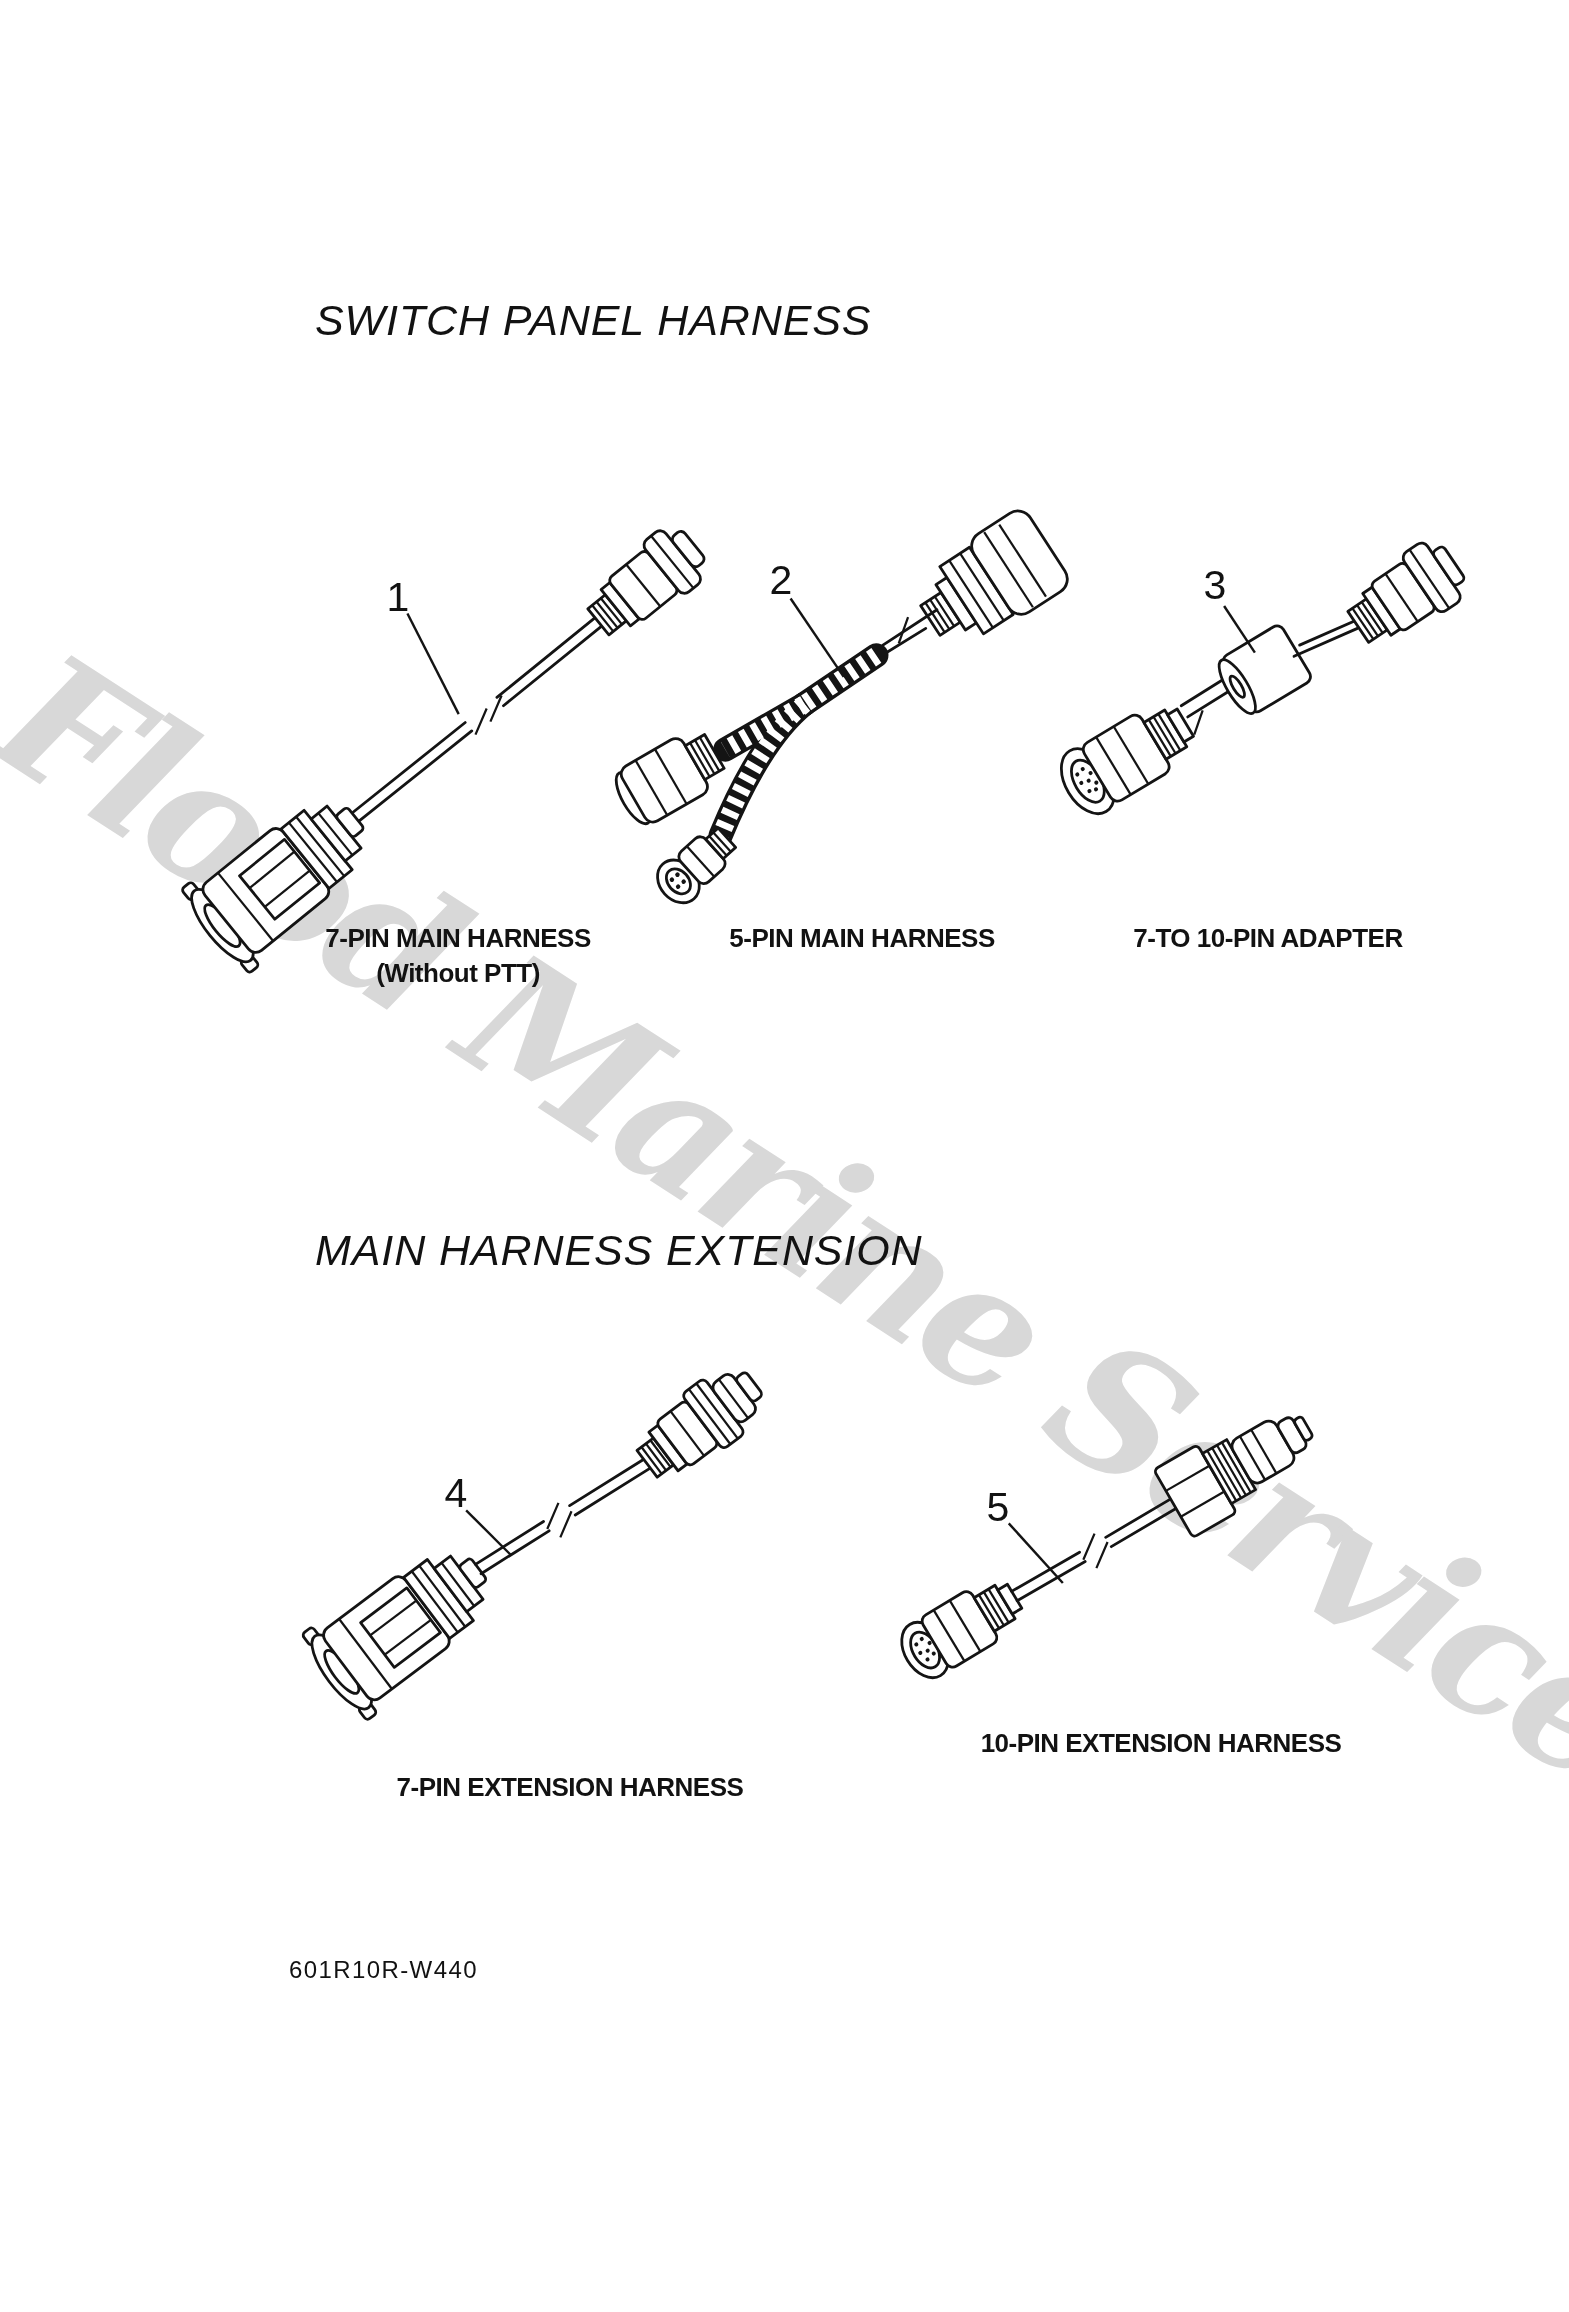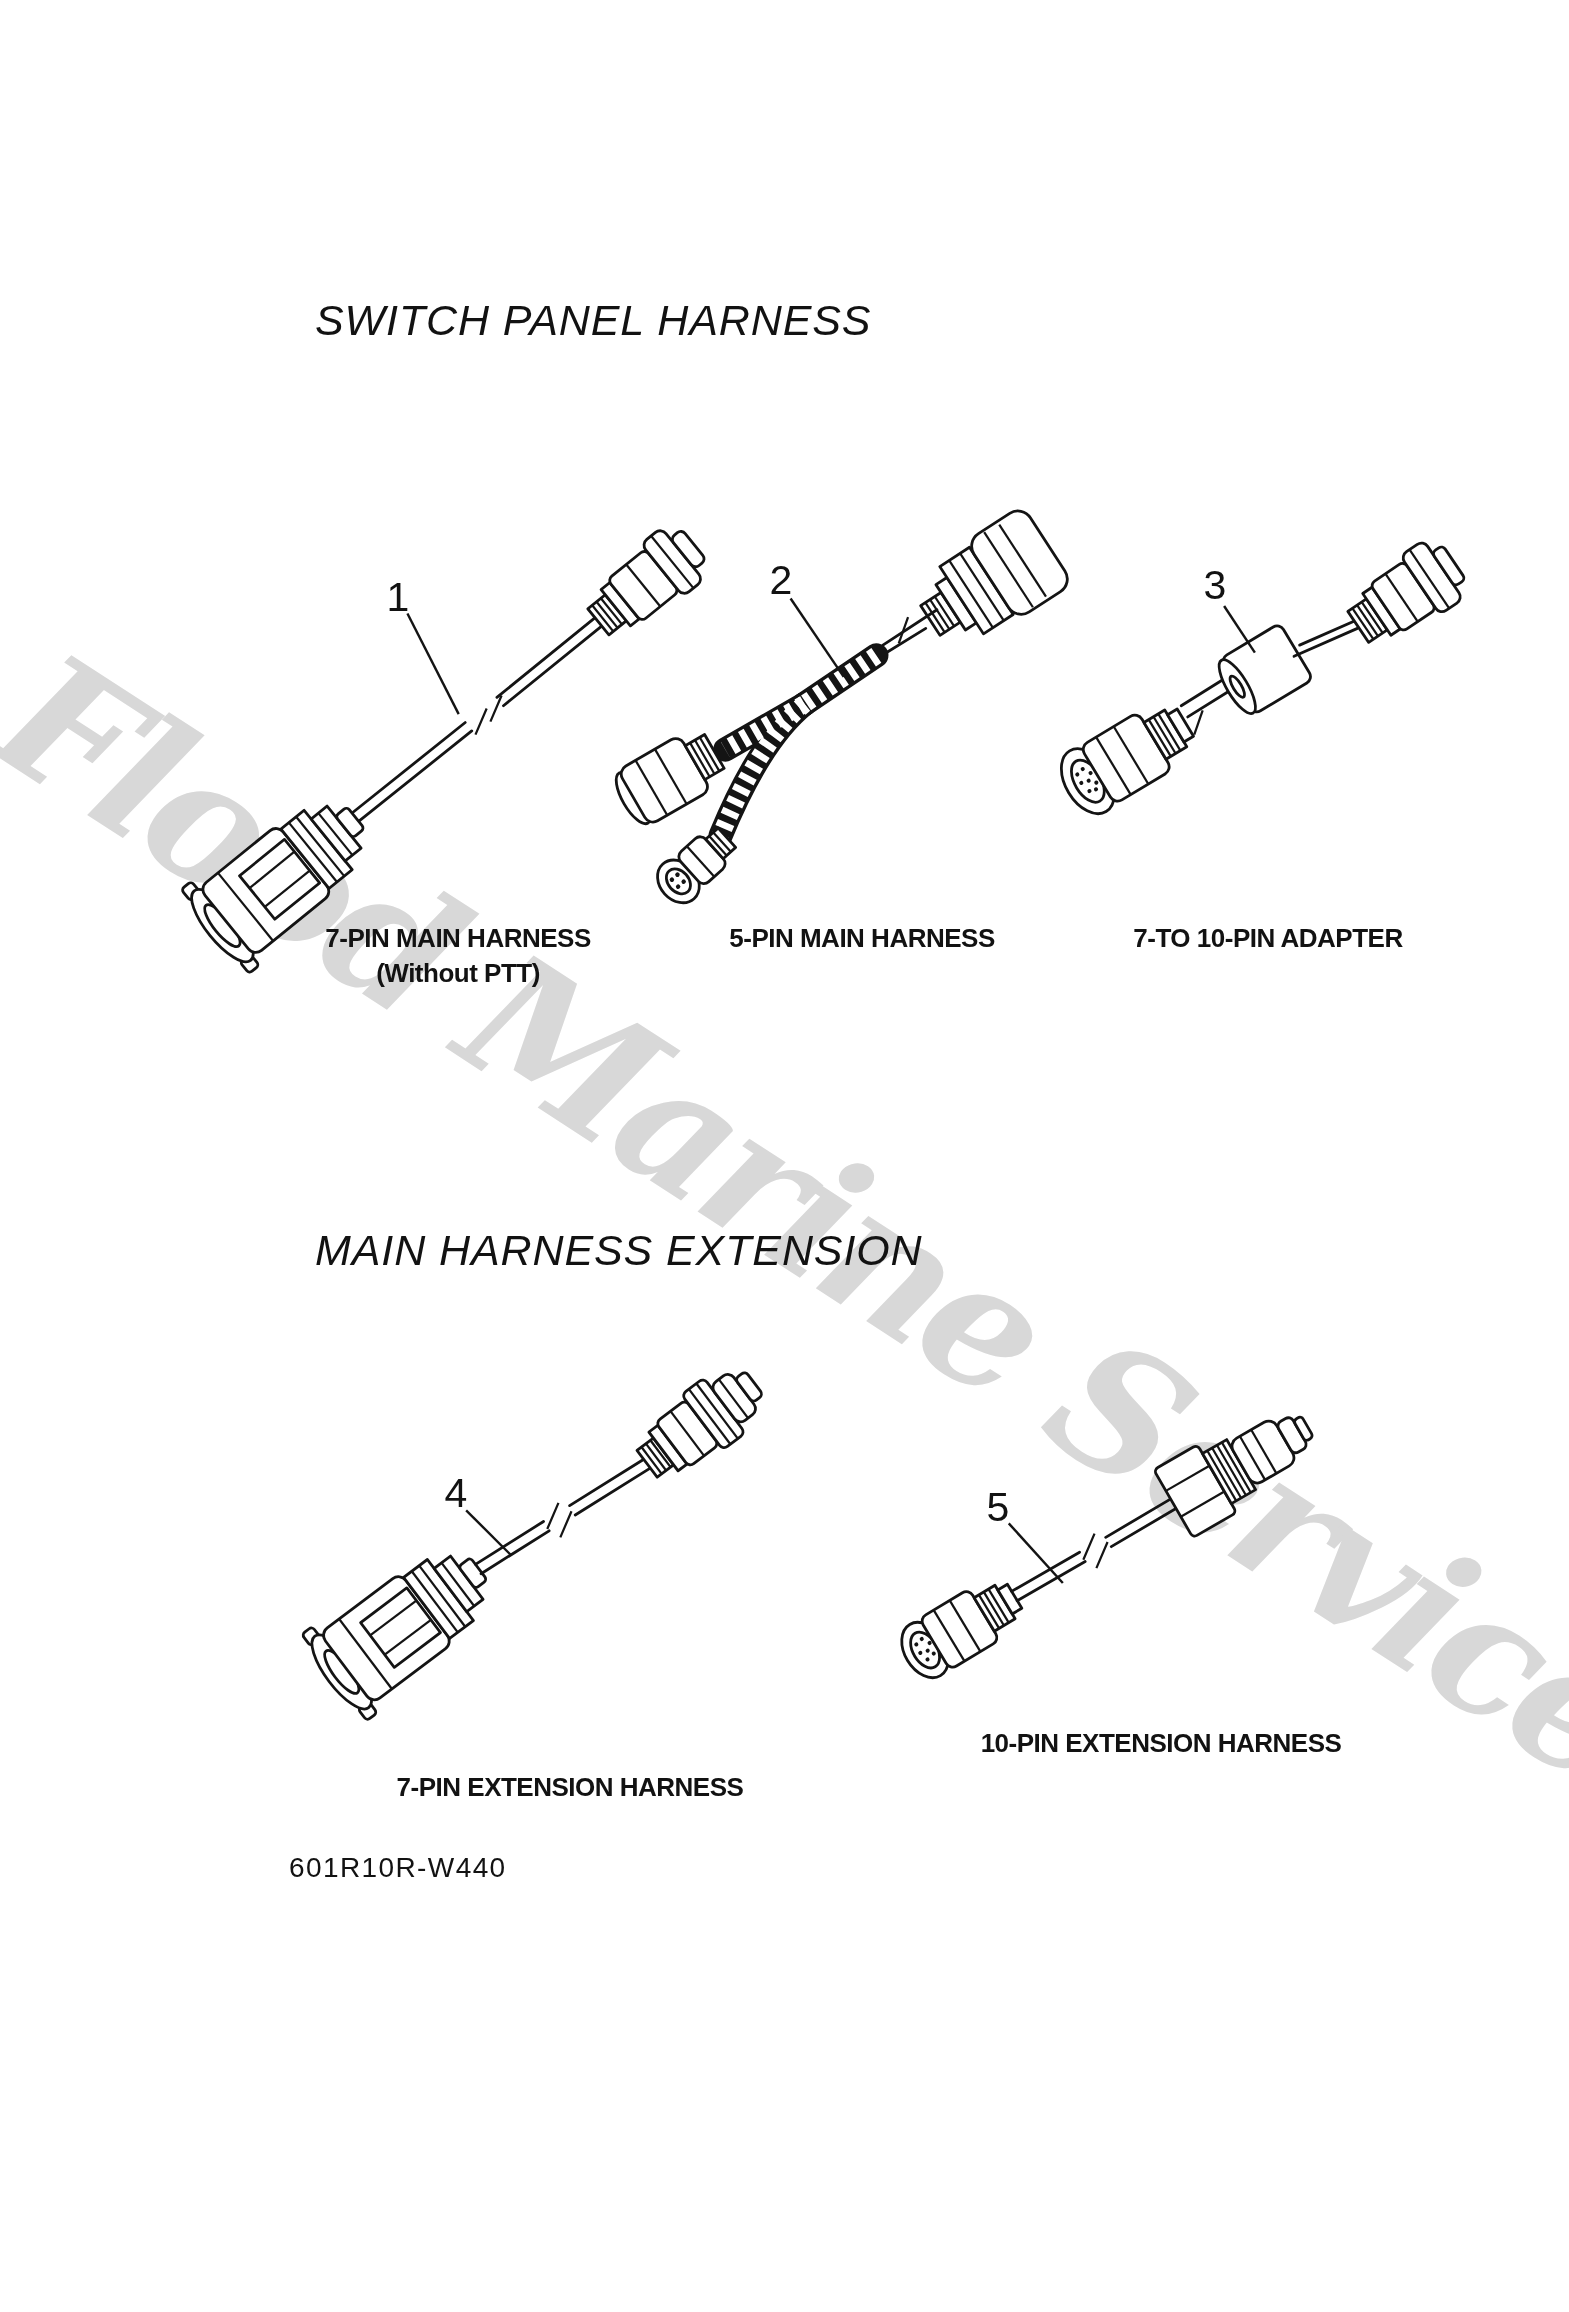--- a/index.html
+++ b/index.html
@@ -11,22 +11,22 @@
         transform:rotate(33deg);transform-origin:0 50%;user-select:none;}
   .art{position:absolute;left:0;top:0;z-index:1;}
   .sec-title{position:absolute;z-index:2;font-style:italic;font-weight:normal;
         font-size:43px;letter-spacing:0.9px;white-space:nowrap;margin:0;}
   .sec-title.t1{left:315px;top:296px;}
   .sec-title.t2{left:315px;top:1226px;}
   .callout{position:absolute;z-index:2;font-size:41px;font-weight:normal;
         transform:translate(-50%,-50%);white-space:nowrap;}
   .plabel{position:absolute;z-index:2;text-align:center;transform:translateX(-50%);
         font-weight:bold;font-size:26px;letter-spacing:-0.5px;line-height:35px;white-space:nowrap;}
-  .footer-code{position:absolute;z-index:2;left:289px;top:1852px;
-        font-size:28px;letter-spacing:1.4px;white-space:nowrap;}
+  .footer-code{position:absolute;z-index:2;left:289px;top:1956px;
+        font-size:24px;letter-spacing:1.4px;white-space:nowrap;}
   
   .s{stroke:#141414;stroke-width:3;fill:#fff;stroke-linejoin:round;}
   .ln{stroke:#141414;stroke-width:2.4;fill:none;}
   .cab{stroke:#141414;stroke-width:3;fill:none;stroke-linecap:round;}
   .dot{fill:#141414;stroke:none;}
   .corr-out{stroke:#141414;stroke-width:26;fill:none;stroke-linecap:round;}
   .corr-in{stroke:#ffffff;stroke-width:19;fill:none;stroke-dasharray:7 7;stroke-linecap:butt;}
   .leader{stroke:#141414;stroke-width:2.6;fill:none;}
 </style>
 </head>

